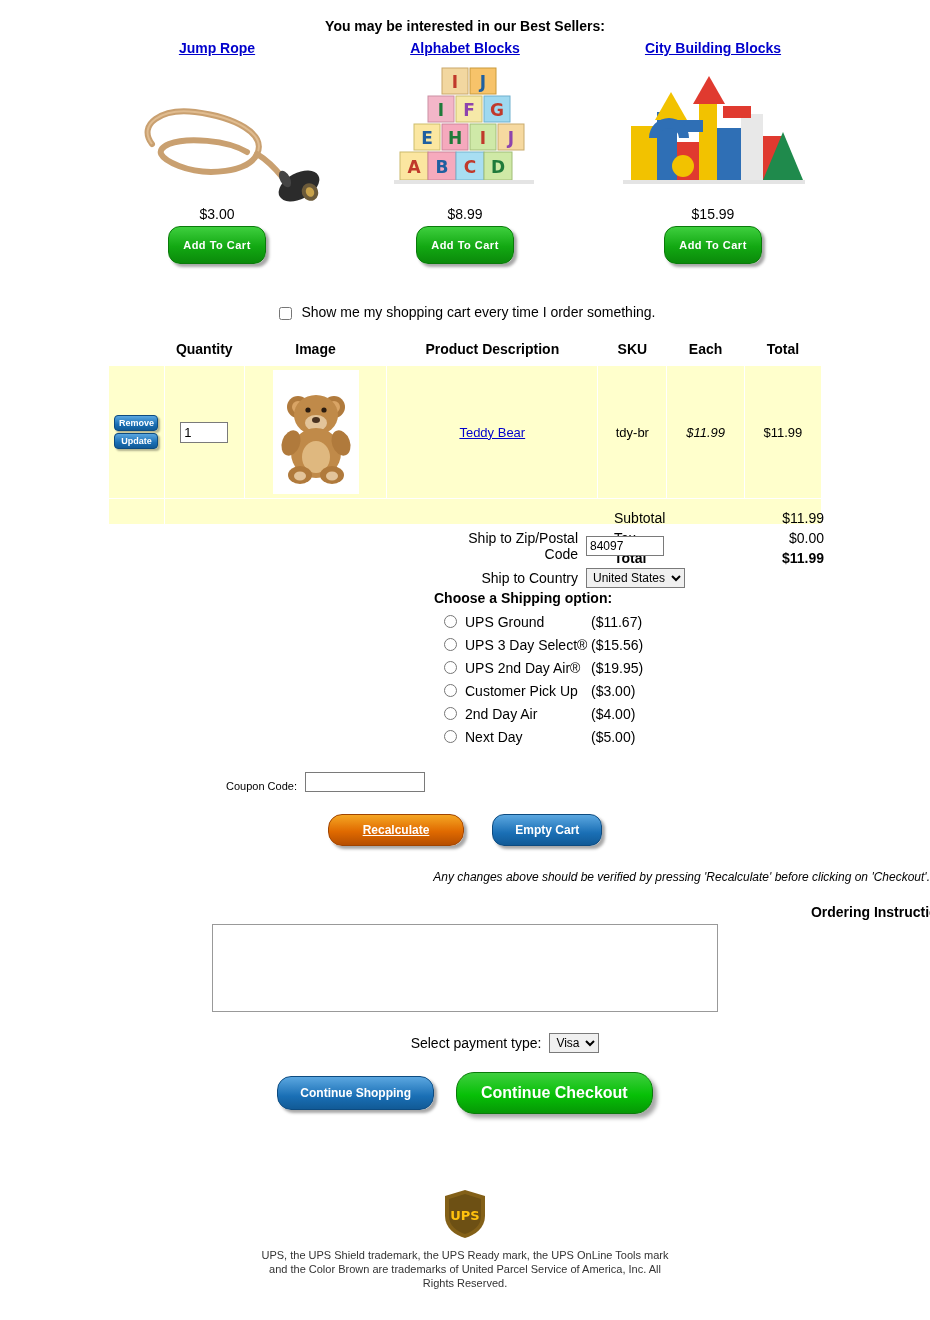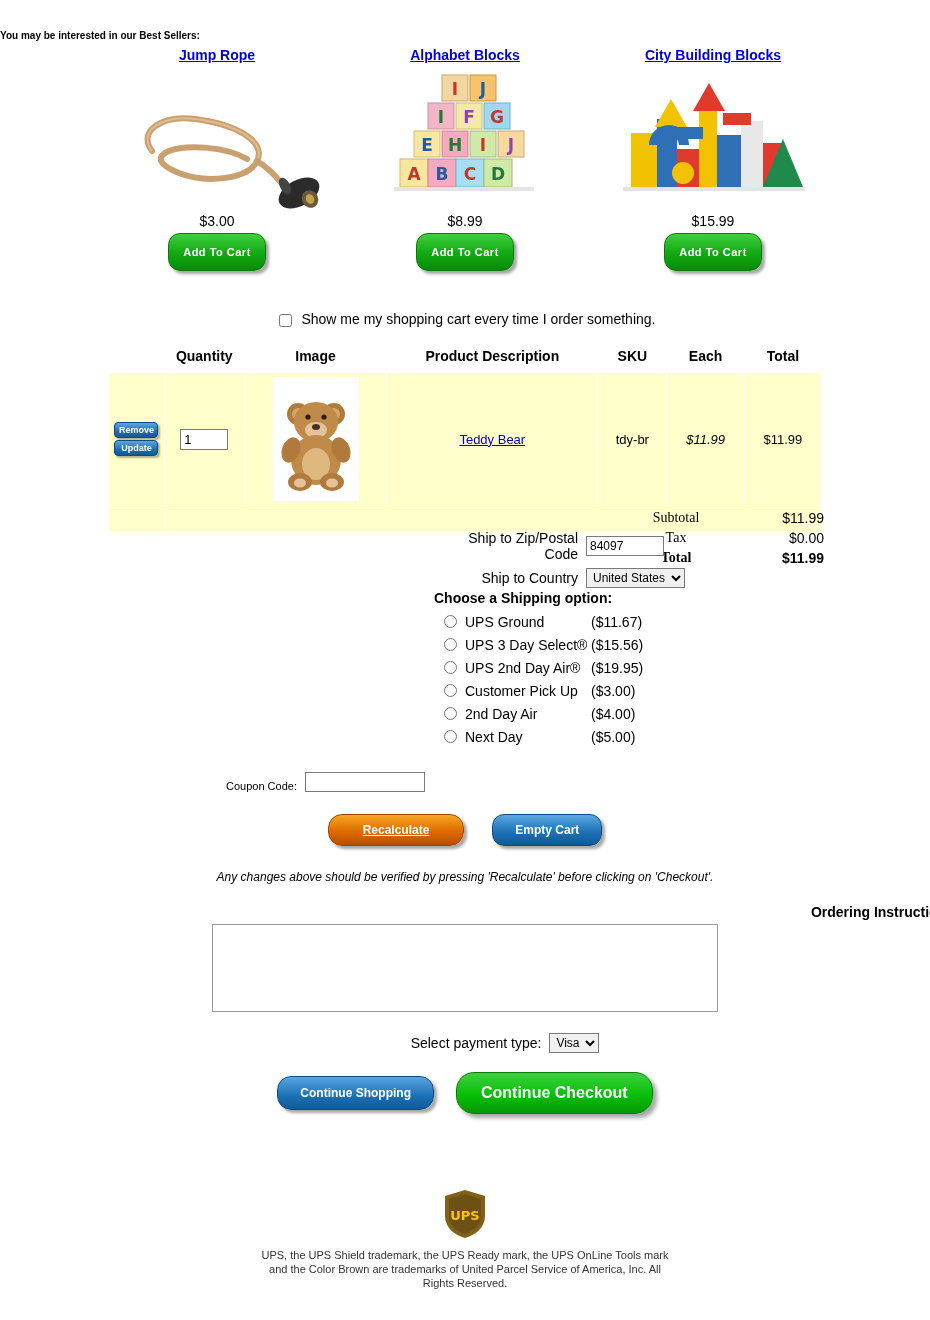--- a/index.html
+++ b/index.html
@@ -8,24 +8,24 @@
     width: 930px; height: 1320px;
     background: #ffffff;
     font-family: "Liberation Sans", sans-serif;
     font-size: 13px;
     color: #000;
   }
   .page { position: relative; width: 930px; height: 1320px; overflow: hidden; }
 
   
   .bestsellers-title {
-    text-align: left;
+    text-align: center;
     font-weight: bold;
-    font-size: 10px;
-    padding-top: 30px;
+    font-size: 14px;
+    padding-top: 18px;
   }
   .bs-row {
     display: flex;
     justify-content: center;
     gap: 8px;
     margin-top: 6px;
   }
   .bs-cell {
     width: 240px;
     text-align: center;
@@ -133,21 +133,21 @@
 
   
   .totals {
     position: absolute;
     right: 106px;
     top: 508px;
     width: 210px;
     font-size: 14px;
   }
   .totals div { display: flex; justify-content: space-between; padding: 2px 0; }
-  .totals .lbl { text-align: center; flex: 1; padding-right: 22px; font-family: Liberation Serif, serif; }
+  .totals .lbl { text-align: left; flex: 1; padding-right: 22px; }
   .totals .val { width: 64px; text-align: right; }
   .totals .bold { font-weight: bold; }
 
   
   .shipto {
     position: absolute;
     left: 434px;
     top: 530px;
     font-size: 14px;
   }
@@ -211,21 +211,21 @@
     box-shadow: 3px 3px 3px rgba(0,0,0,.35); cursor: pointer; text-decoration: underline;
   }
   .btn-empty {
     background: linear-gradient(180deg,#5ba7e0 0%, #1a6fb5 60%, #115a96 100%);
     color: #fff; font-weight: bold; font-size: 12px;
     padding: 8px 22px; border: 1px solid #0d4b80; border-radius: 12px;
     box-shadow: 3px 3px 3px rgba(0,0,0,.35); cursor: pointer;
   }
   .verify-note {
     position: absolute; left: 0; top: 870px; width: 930px;
-    text-align: center; font-style: italic; font-size: 12px;
+    text-align: right; font-style: italic; font-size: 12px;
   }
 
   
   .oi-title {
     position: absolute; left: 0; top: 904px; width: 930px;
     text-align: right; font-weight: bold; font-size: 14px; margin-left: 24px;
   }
   .oi-box {
     position: absolute; left: 212px; top: 924px;
     width: 506px; height: 88px;

